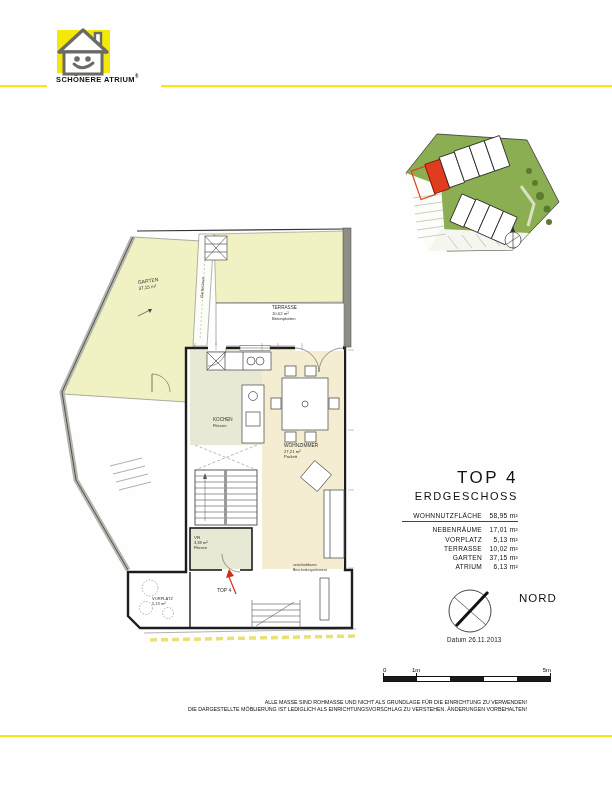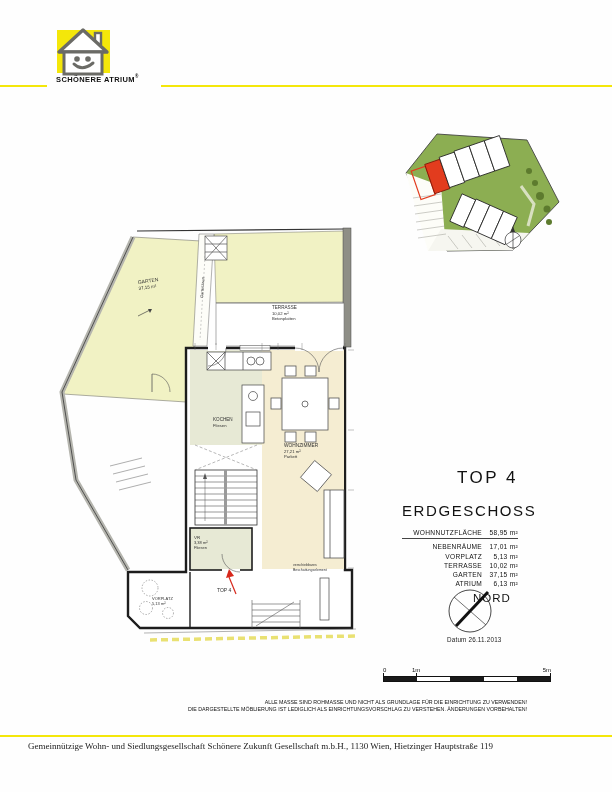--- a/index.html
+++ b/index.html
@@ -9,27 +9,27 @@
   
   .logo-square{left:57px;top:30px;width:53px;height:43px;background:#f4e70a;}
   .brand{left:56px;top:74px;font-size:7.5px;font-weight:700;letter-spacing:.4px;white-space:nowrap;}
   .brand sup{font-size:4.5px;}
   .rule{height:2.4px;background:#f4e70a;}
   .rule-left{left:0;top:85px;width:47px;}
   .rule-right{left:161px;top:85px;width:451px;}
   
   .info{left:402px;top:468px;width:116px;text-align:right;}
   .info .unit{font-size:17px;letter-spacing:2.5px;font-weight:400;}
-  .info .level{font-size:15px;letter-spacing:1.6px;margin-top:14px;}
+  .info .level{font-size:11px;letter-spacing:1.6px;margin-top:2px;}
   .areas{margin-top:9px;font-size:6.6px;letter-spacing:.3px;}
   .arearow{display:flex;justify-content:flex-end;line-height:9.3px;}
   .arearow .lbl{text-align:right;}
   .arearow .val{width:36px;text-align:right;}
   .arearow.first{border-bottom:.8px solid #444;padding-bottom:1px;margin-bottom:3px;}
-  .north-label{left:473px;top:592px;font-size:11.5px;letter-spacing:1px;}
+  .north-label{left:519px;top:592px;font-size:11.5px;letter-spacing:1px;}
   .date{left:447px;top:636px;font-size:6.3px;color:#222;letter-spacing:.2px;}
   
   .scale{left:383px;top:667px;width:168px;height:20px;}
   .scale .ticks{position:relative;height:8px;font-size:6px;}
   .scale .t0{position:absolute;left:0;top:0;}
   .scale .t1{position:absolute;left:29px;top:0;}
   .scale .t5{position:absolute;right:0;top:0;}
   .bar{position:relative;top:1px;height:4px;border:.8px solid #111;display:flex;}
   .bar i{flex:1;display:block;}
   .bar i:nth-child(odd){background:#1a1a1a;}
@@ -349,15 +349,14 @@
         <i></i>
         <i></i>
     </div>
   </div>
 
   <div class="abs disclaimer">
     <div>ALLE MASSE SIND ROHMASSE UND NICHT ALS GRUNDLAGE FÜR DIE EINRICHTUNG ZU VERWENDEN!</div>
     <div>DIE DARGESTELLTE MÖBLIERUNG IST LEDIGLICH ALS EINRICHTUNGSVORSCHLAG ZU VERSTEHEN. ÄNDERUNGEN VORBEHALTEN!</div>
   </div>
   <div class="abs rule footer-rule"></div>
-  <div class="abs footer-text">Gemeinnützige Wohn- und Siedlungsgesellschaft Schönere Zukunft Gesellschaft m.b.H., 1130 Wien, Hietzinger Hauptstraße 119</div>
 
 </div>
 
 </body></html>

